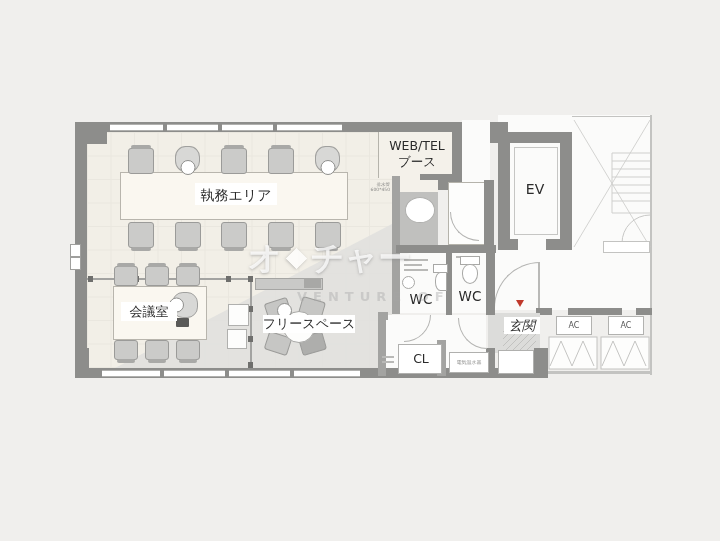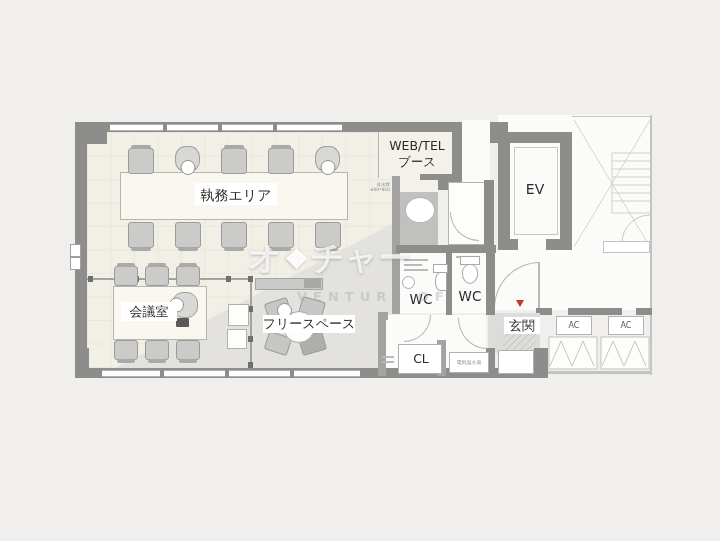--- a/index.html
+++ b/index.html
@@ -117,21 +117,21 @@
 
   <div class="arc-tl" style="left:494px;top:262px;width:45px;height:45px;"></div>
   <div class="a" style="left:538px;top:262px;width:2px;height:46px;background:#b9b9b7;"></div>
   <div class="a" style="left:516px;top:300px;width:0;height:0;border-left:4px solid transparent;border-right:4px solid transparent;border-top:7px solid #c0392b;"></div>
 
   <div class="wall" style="left:536px;top:308px;width:16px;height:7px;"></div>
   <div class="wall" style="left:568px;top:308px;width:54px;height:7px;"></div>
   <div class="wall" style="left:636px;top:308px;width:16px;height:7px;"></div>
   <div class="a" style="left:488px;top:313px;width:52px;height:40px;background:#dcdcda;"></div>
   <div class="hatch" style="left:503px;top:331px;width:33px;height:20px;"></div>
-  <div class="rlabel" style="left:504px;top:317px;width:36px;height:17px;font-size:13px;">
+  <div class="rlabel" style="left:504px;top:317px;width:36px;height:17px;font-size:13px;font-style:italic;">
     <span>玄関</span>
   </div>
   <div class="wall" style="left:534px;top:348px;width:14px;height:28px;"></div>
   <div class="a" style="left:498px;top:350px;width:34px;height:22px;background:#fff;border:1px solid #b0b0ae;"></div>
   <div class="wall" style="left:486px;top:245px;width:9px;height:70px;"></div>
   <div class="wall" style="left:486px;top:348px;width:9px;height:22px;"></div>
 
   <div class="acbox" style="left:556px;top:316px;width:34px;height:17px;">
     <span>AC</span>
   </div>

